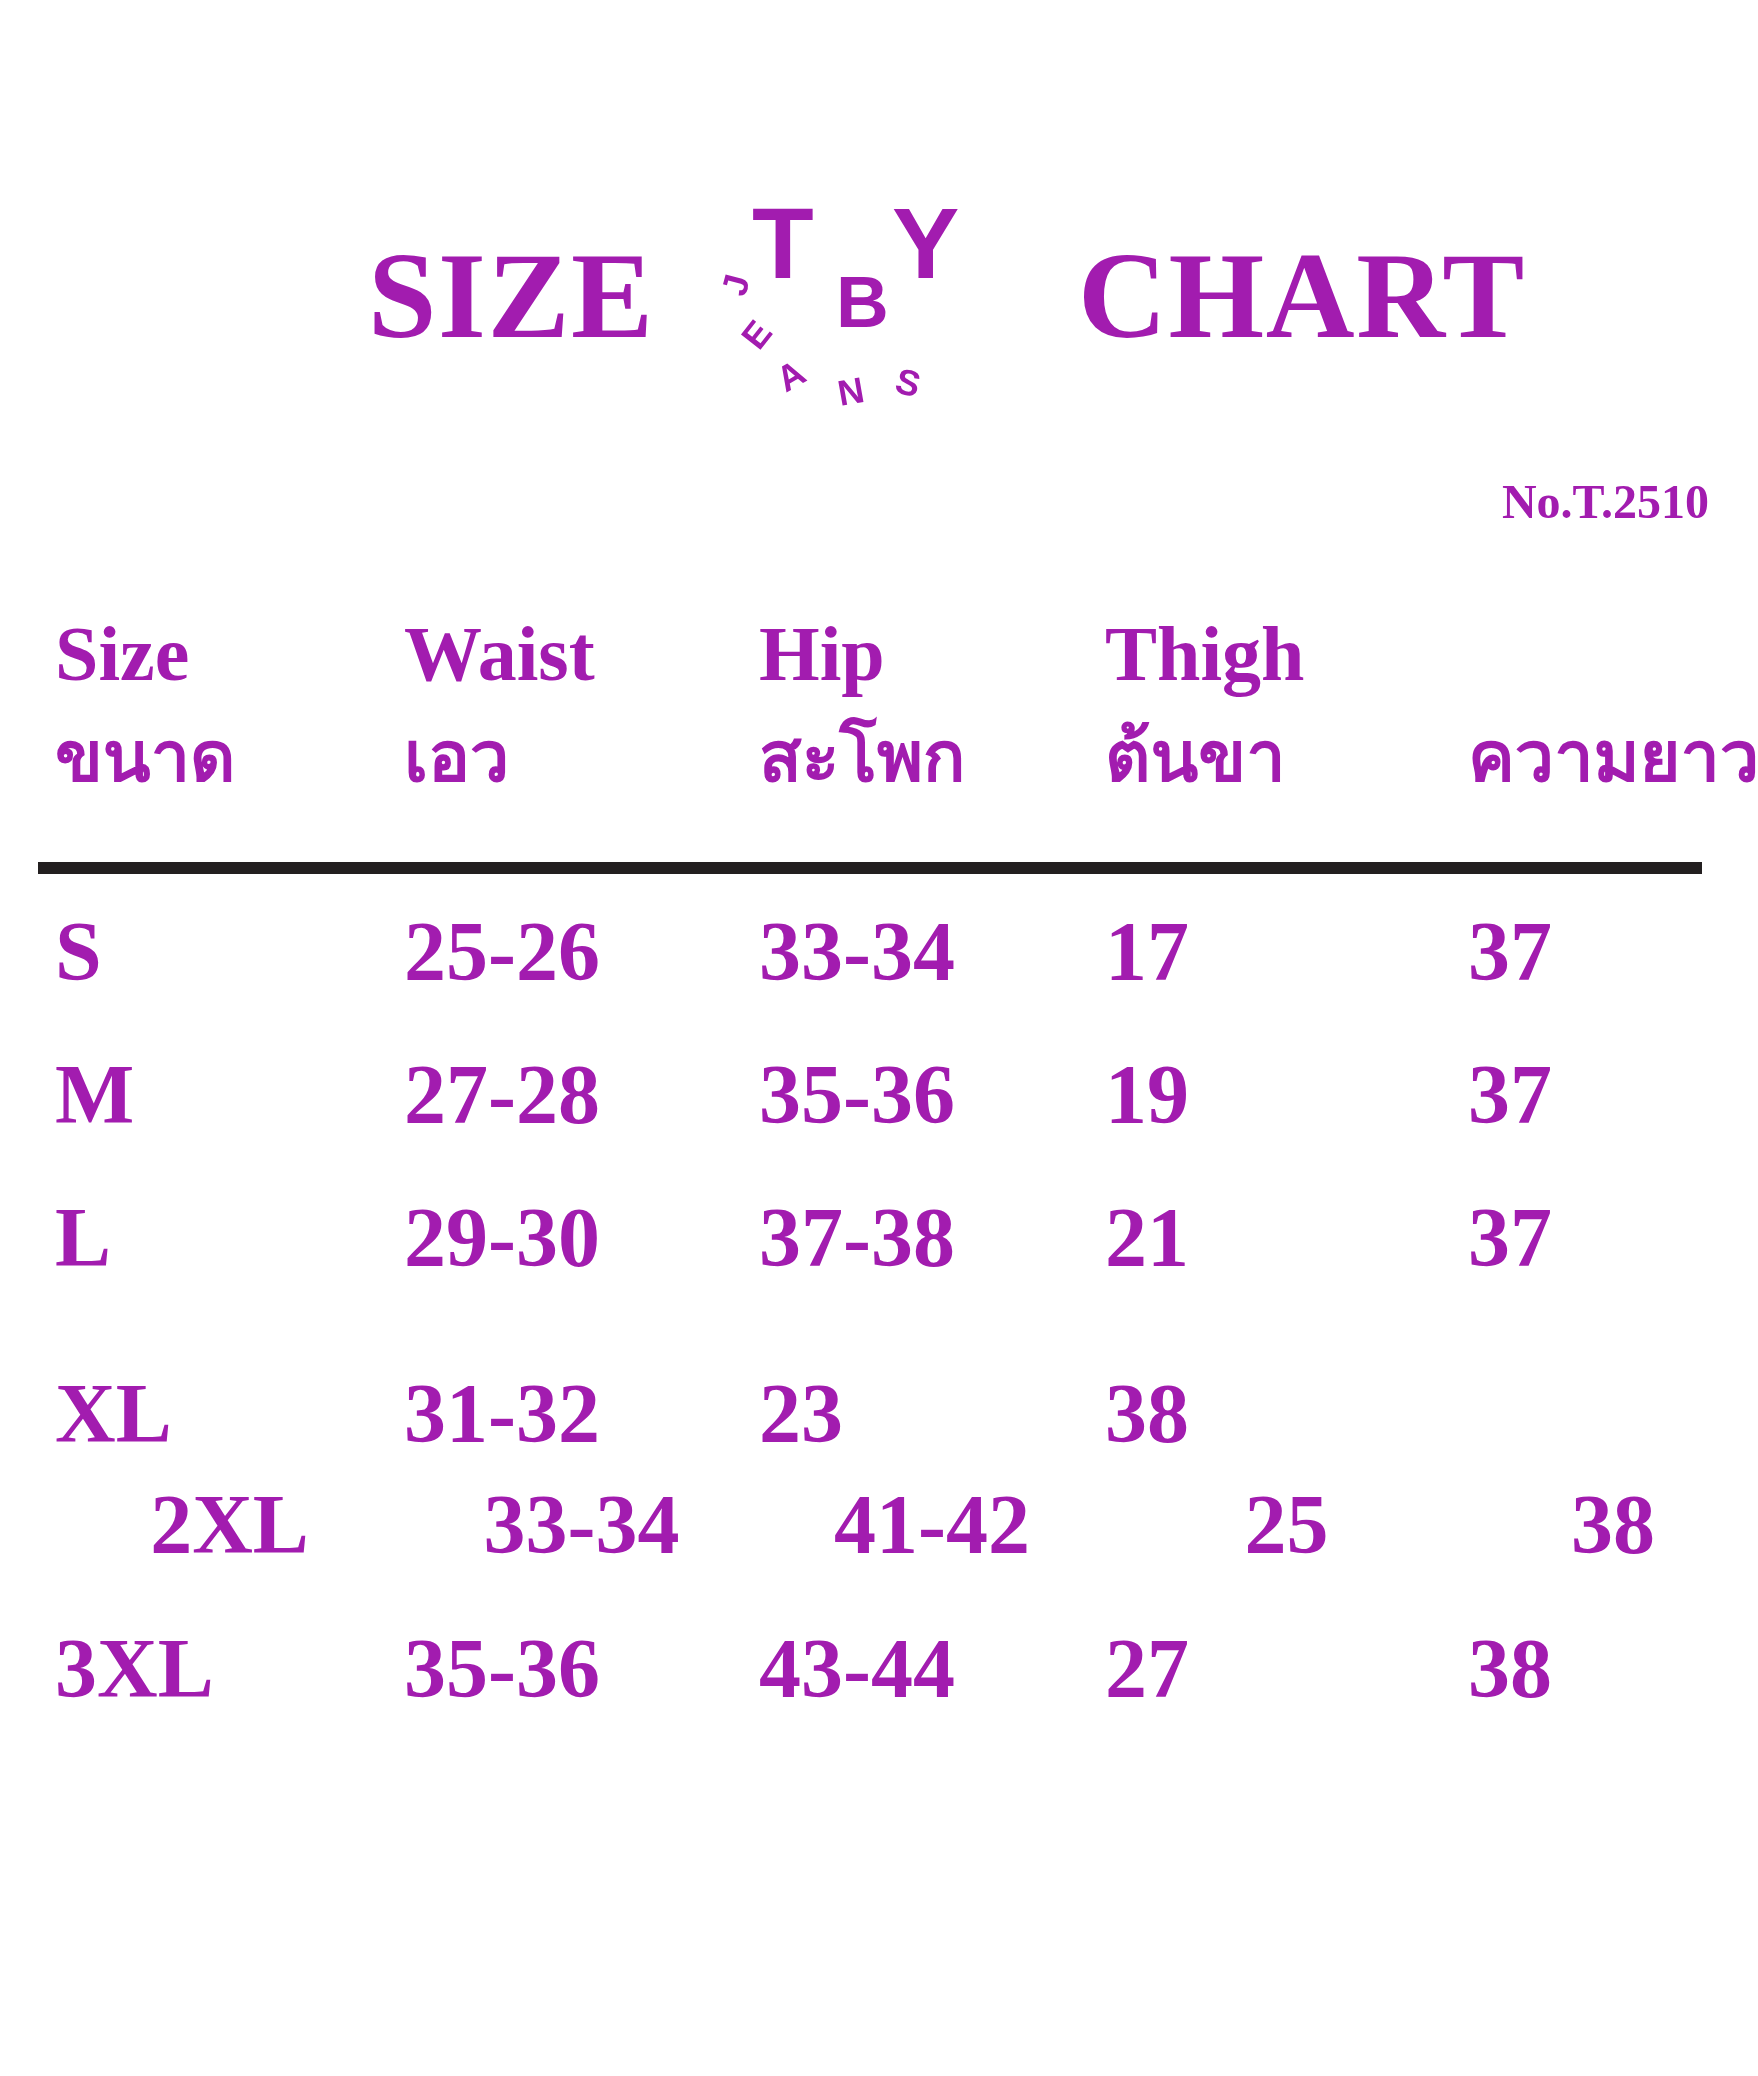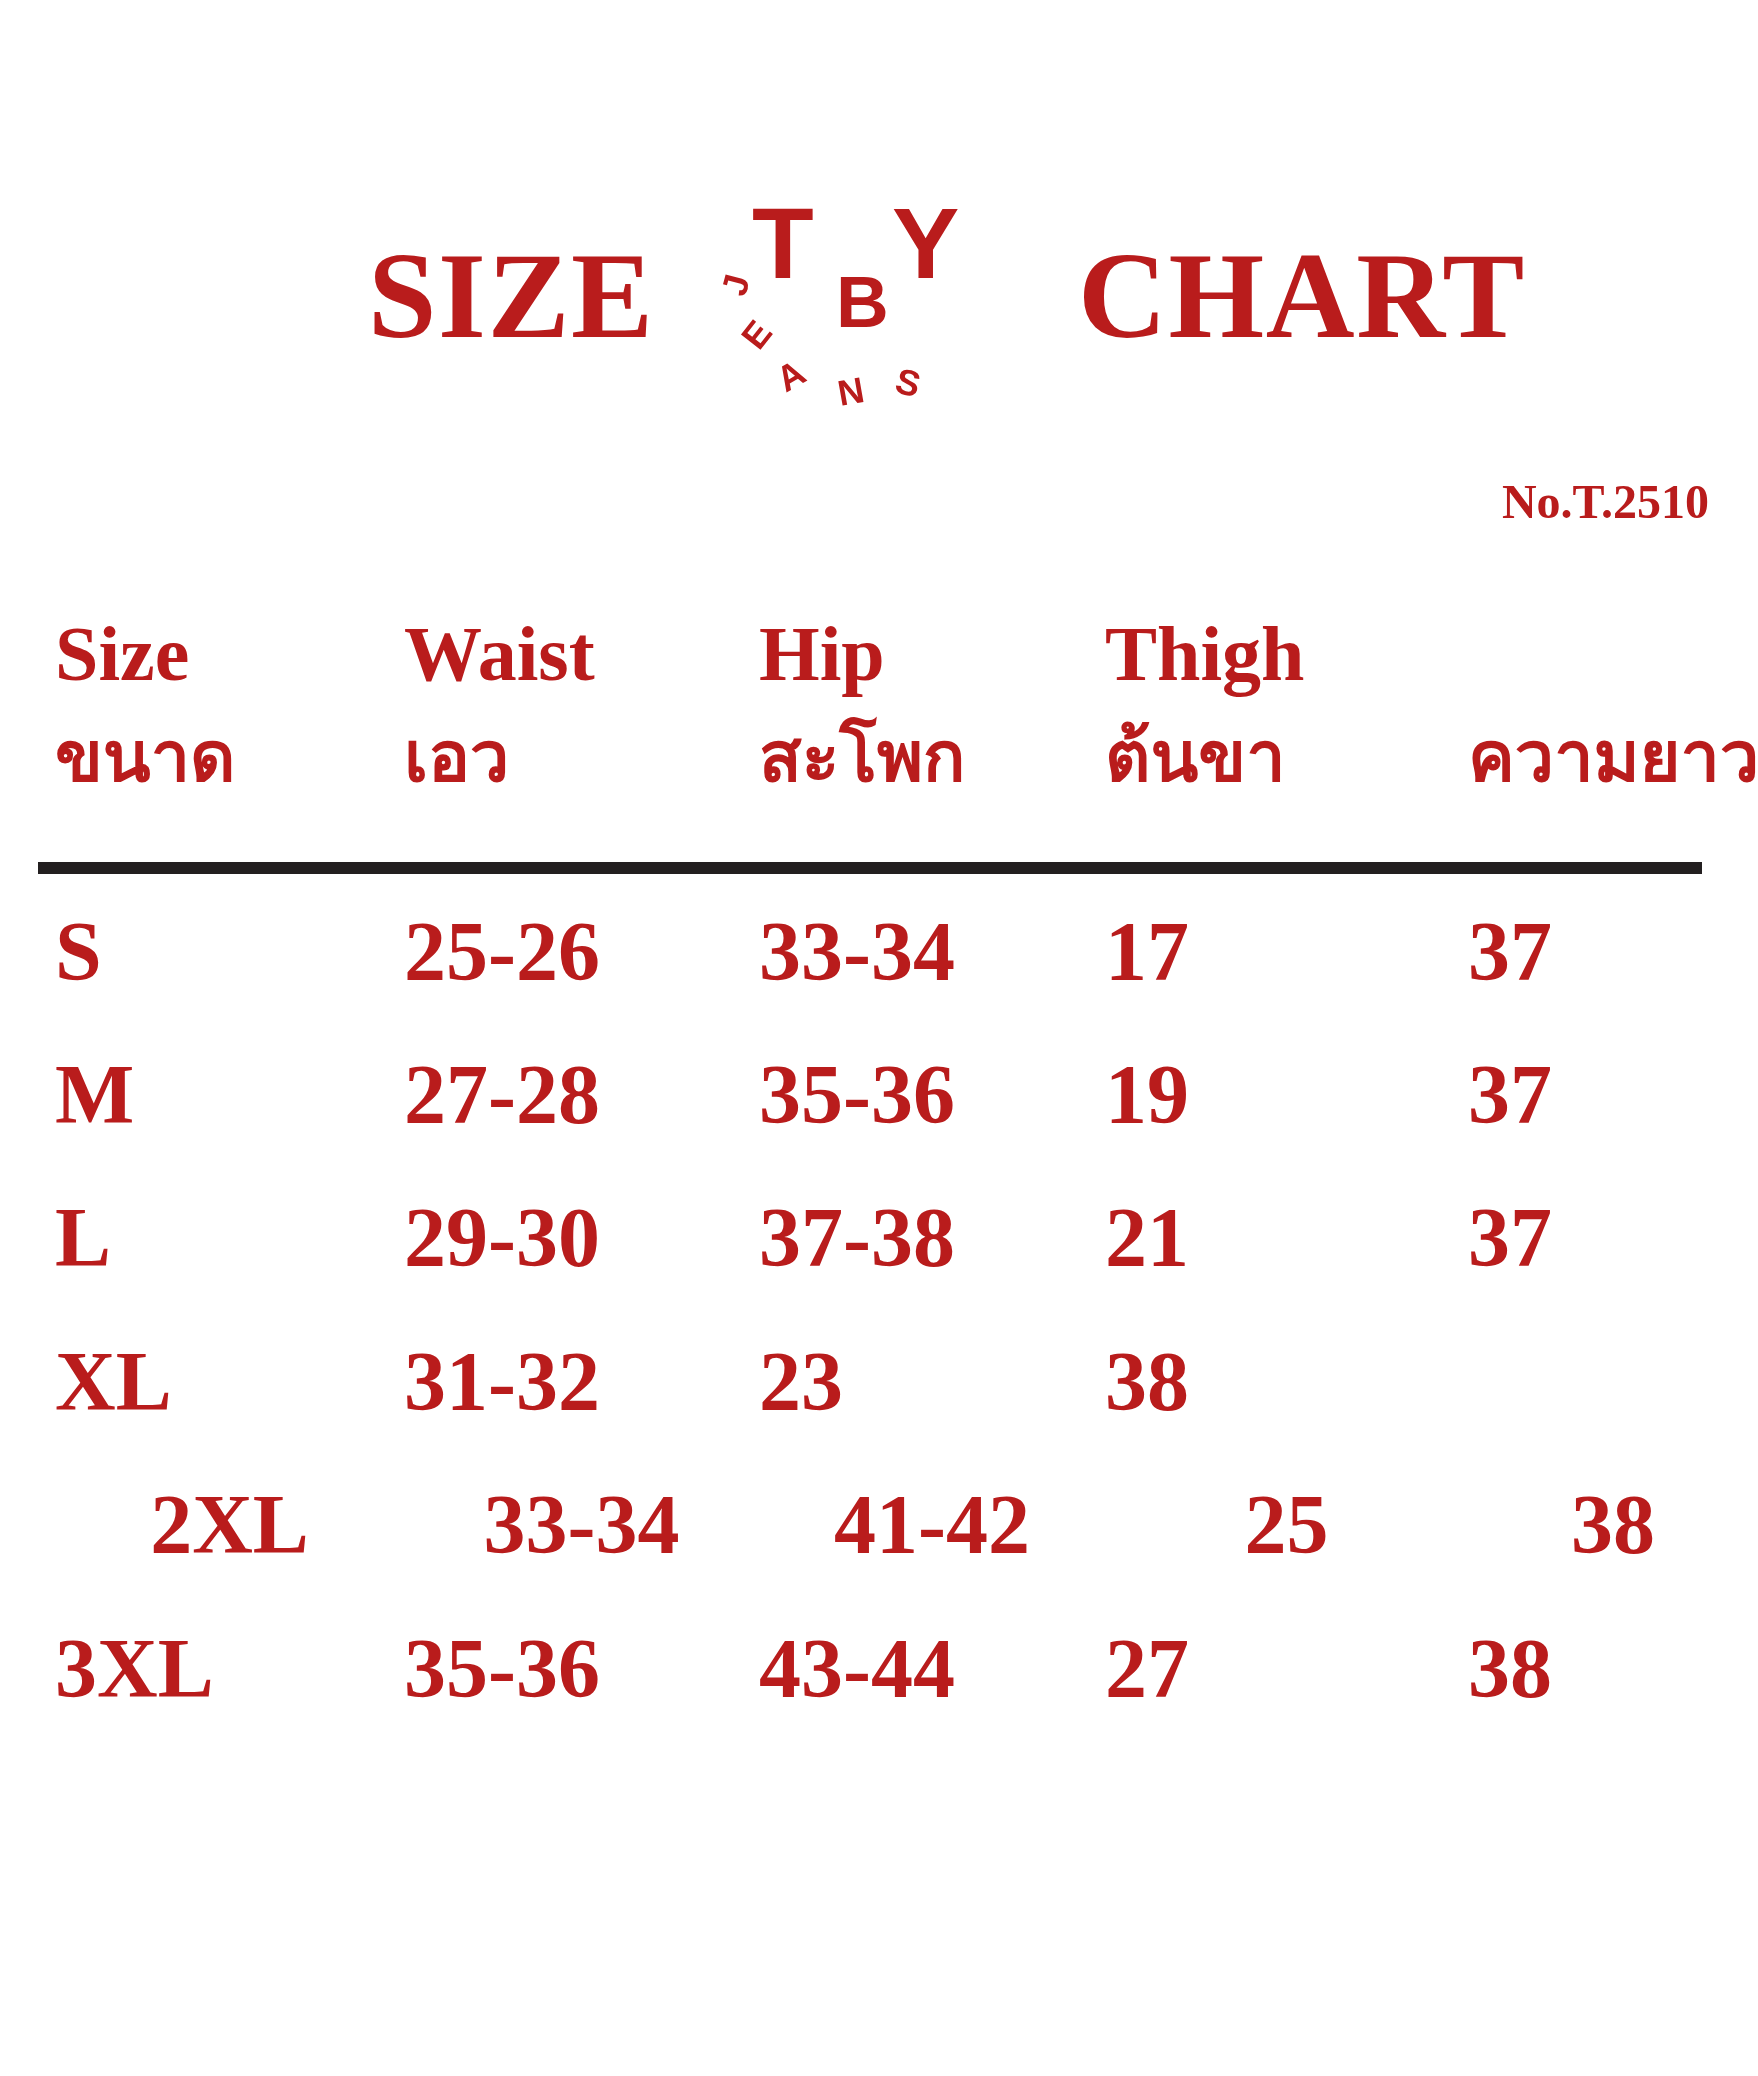--- a/index.html
+++ b/index.html
@@ -1,21 +1,21 @@
 <!DOCTYPE html>
 <html style="font-size:12.7px"><head>
 <meta charset="utf-8">
 <style>
   html,body{margin:0;padding:0;background:#ffffff;}
   .page{
     position:relative;
     width:1758px;
     height:1813px;
     background:#ffffff;
-    color:#b91c1c;
+    color:#a21caf;
     font-family:"Liberation Serif", serif;
     font-weight:bold;
     overflow:hidden;
   }
   
   .title-word{
     position:absolute;
     font-size:123px;
     line-height:1;
     letter-spacing:1.6px;
@@ -65,21 +65,21 @@
   .rule{
     position:absolute;
     left:38px;top:862px;
     width:1664px;height:12px;
     background:#231f20;
   }
   .data{font-size:84px;}
   #row-0{top:910px;}
   #row-1{top:1053px;}
   #row-2{top:1196px;}
-  #row-3{top:1340px;}
+  #row-3{top:1372px;}
   #row-4{top:1483px;text-align:center;}
   #row-5{top:1627px;}
 
   
   .unit-note{
     position:absolute;
     left:1268px;top:1901px;width:394px;
     text-align:right;
     font-size:58px;line-height:1.15;
     font-style:italic;

